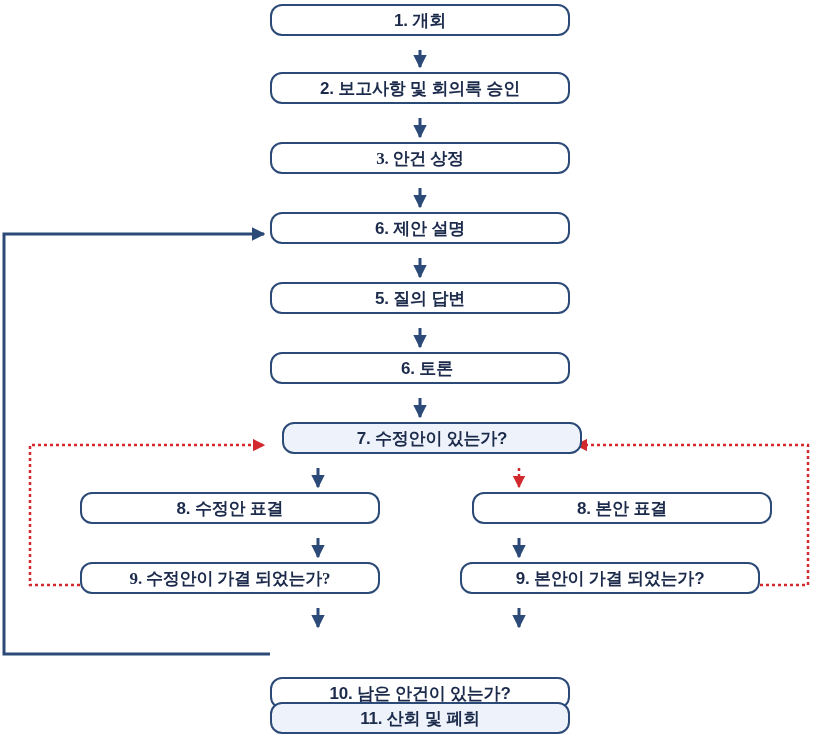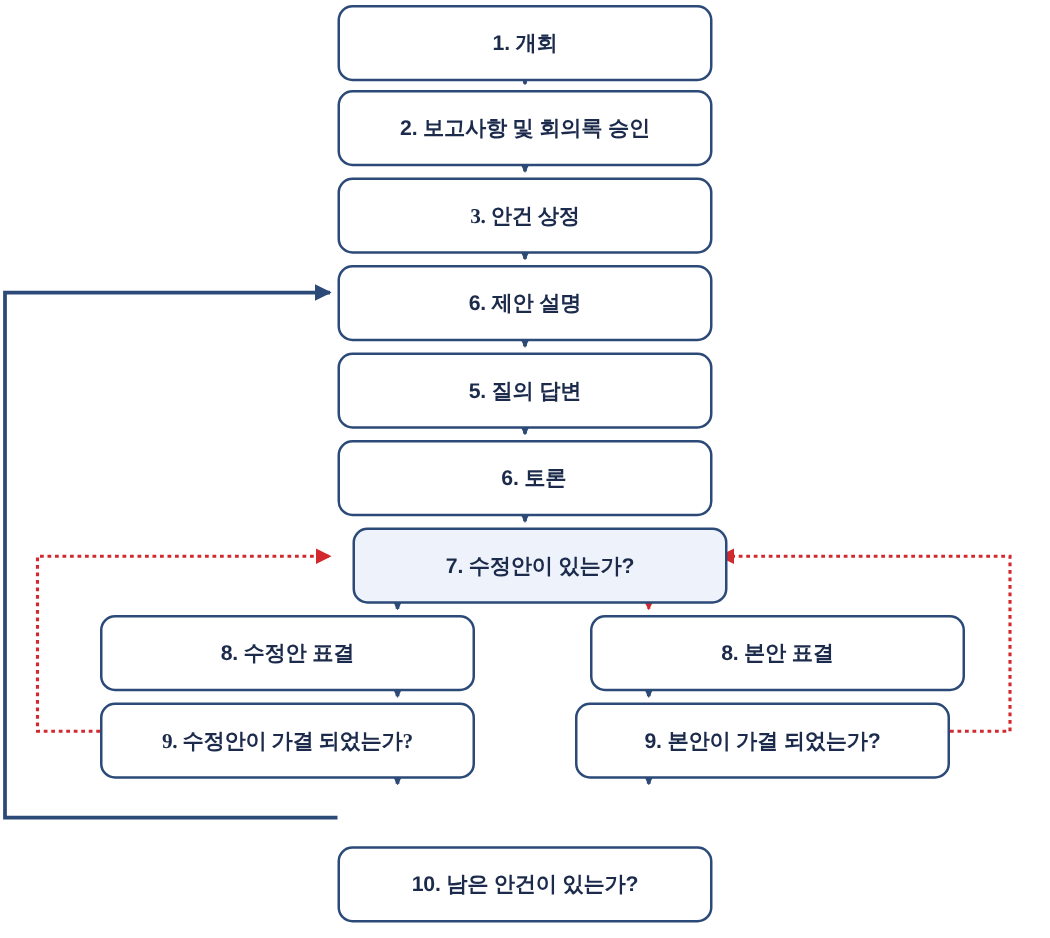--- a/index.html
+++ b/index.html
@@ -37,21 +37,21 @@
     stroke-width:2.5;
     stroke-dasharray:3 3;
     fill:none;
   }
   .head-navy{fill:var(--navy-border);}
   .head-red{fill:var(--red);}
   .step-box{
     position:absolute;
     box-sizing:border-box;
     width:300px;
-    height:61px;
+    height:32px;
     background:var(--box-fill);
     border:2.5px solid var(--navy-border);
     border-radius:12px;
     display:flex;
     align-items:center;
     justify-content:center;
     font-size:17px;
     font-weight:600;
     color:var(--navy-text);
     letter-spacing:-0.2px;
@@ -118,14 +118,15 @@
   <div class="step-box" style="left:80px;top:492px;">8. 수정안 표결</div>
 
   <div class="step-box" style="left:472px;top:492px;">8. 본안 표결</div>
 
   <div class="step-box" style="left:80px;top:562px;font-family:Liberation Serif, serif;">9. 수정안이 가결 되었는가?</div>
 
   <div class="step-box" style="left:460px;top:562px;">9. 본안이 가결 되었는가?</div>
 
   <div class="step-box" style="left:270px;top:632px;margin-top:45px;">10. 남은 안건이 있는가?</div>
 
+  <div class="step-box highlight" style="left:270px;top:702px;">11. 산회 및 폐회</div>
 
 </div>
 
 </body></html>

